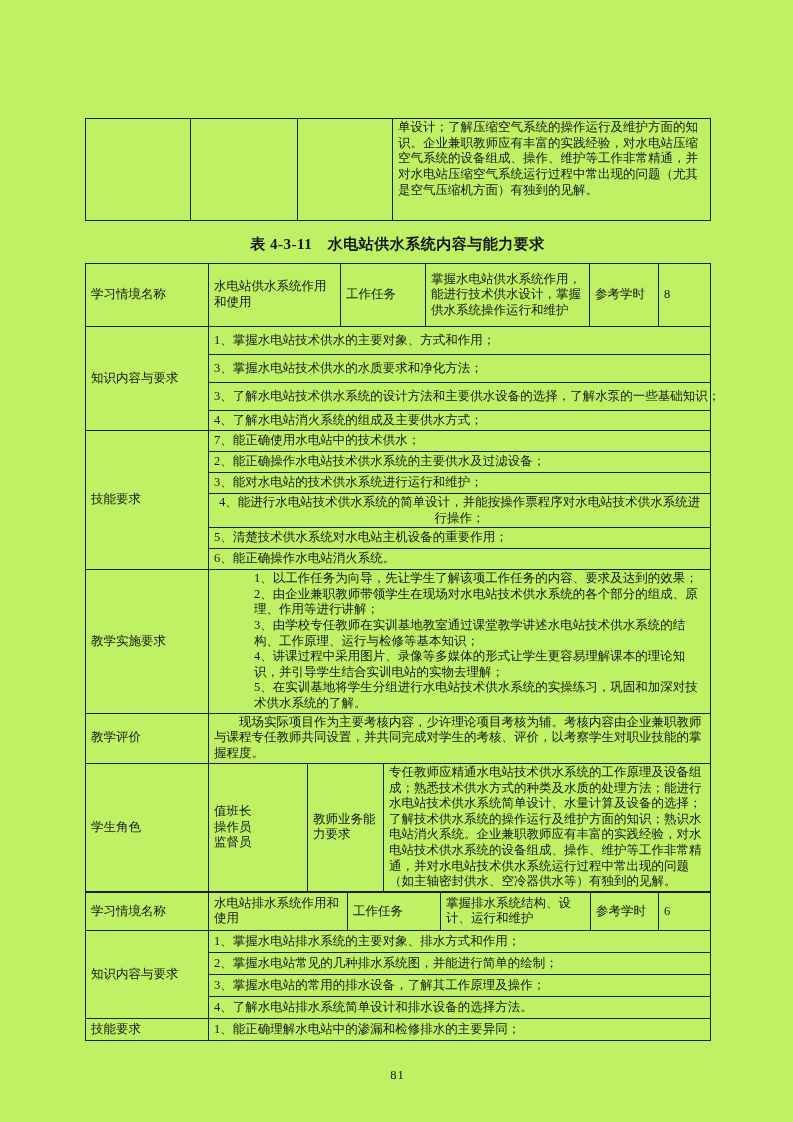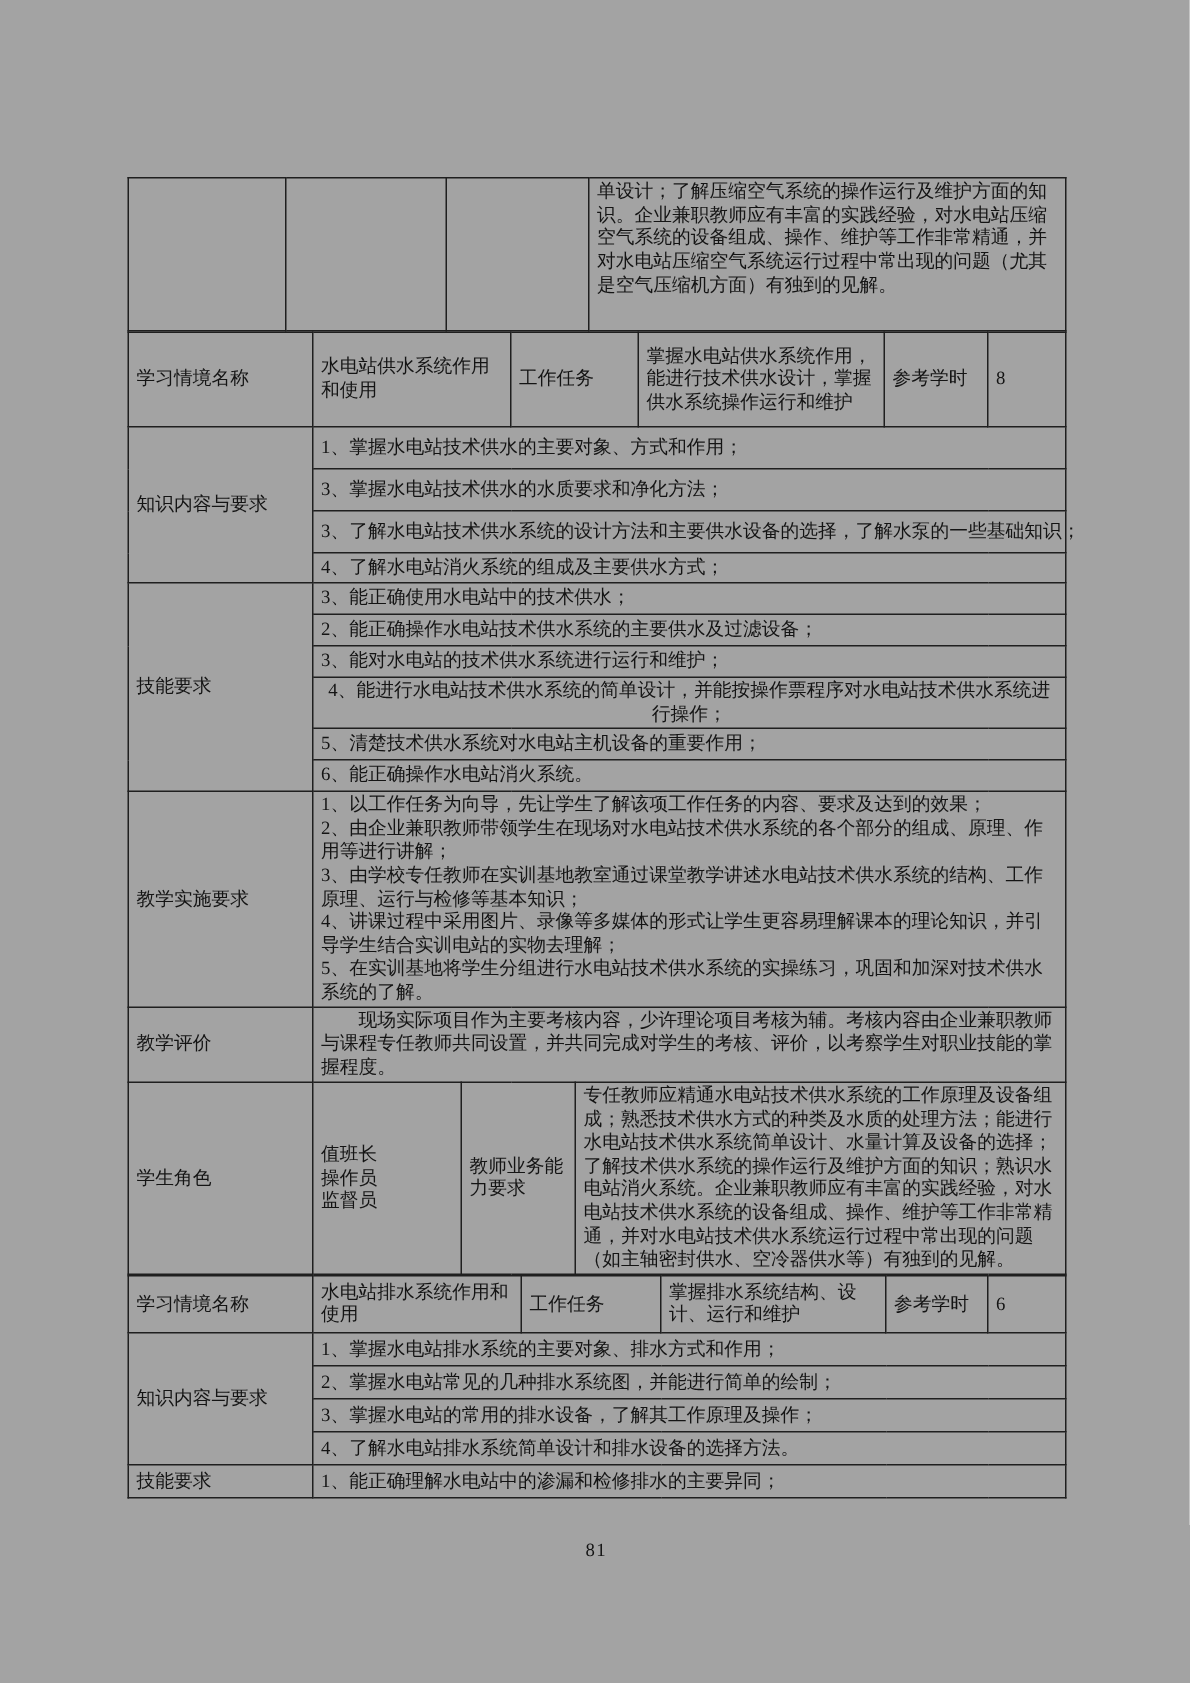--- a/index.html
+++ b/index.html
@@ -6,21 +6,21 @@
   body {
     width: 793px; height: 1122px;
     font-family: "Liberation Serif", "DejaVu Serif", serif;
     color: #141414;
     overflow: hidden;
   }
   .page {
     box-sizing: border-box;
     width: 793px; height: 1122px;
     padding: 118px 83px 0 85px;
-    background: #a3a3a3;
+    background: #bef264;
   }
   table.tbl {
     border-collapse: collapse;
     table-layout: fixed;
     width: 625px;
   }
   table.tbl td {
     border: 1px solid #1f1f1f;
     font-size: 12.5px;
     line-height: 1.25;
@@ -52,21 +52,21 @@
   
   tr.krow  td.item { height: 25px; }
   tr.krow4 td.item { height: 17px; }
   tr.srow  td.item { height: 18px; }
   tr.srow4 td.item { height: auto; text-align: center; }
   tr.k12   td.item { height: 19px; }
   td.item { padding-left: 8px; margin-top: 44px; }
   td.oneline { white-space: nowrap; font-size: 12.2px; }
   
   td.teach { padding: 3px 6px 3px 8px; vertical-align: top; }
-  td.teach div { line-height: 15.6px; }
+  td.teach div { line-height: 15.6px; margin-left: 40px; }
   
   td.eval-text { padding: 3px 6px 3px 6px; }
   td.eval-text p { margin: 0; text-indent: 2em; line-height: 15.8px; }
   
   td.role-list { white-space: pre-line; padding-left: 8px; line-height: 1.35; }
   td.ability-lbl { padding-left: 6px; }
   td.ability-text { padding: 3px 5px 3px 7px; line-height: 13.6px; font-size: 12.4px; }
   
   .page-num {
     text-align: center;
@@ -90,20 +90,21 @@
     <tbody>
         <tr>
       <td></td>
       <td></td>
       <td></td>
       <td class="frag-text">单设计；了解压缩空气系统的操作运行及维护方面的知识。企业兼职教师应有丰富的实践经验，对水电站压缩空气系统的设备组成、操作、维护等工作非常精通，并对水电站压缩空气系统运行过程中常出现的问题（尤其是空气压缩机方面）有独到的见解。</td>
     </tr>
   </tbody>
     </table>
 
+  <div class="tbl-title">表 4-3-11　水电站供水系统内容与能力要求</div>
 
   <table class="tbl t11">
     <colgroup>
       <col style="width:123px">
         <col style="width:99px">
         <col style="width:33px">
         <col style="width:43px">
       <col style="width:42px">
         <col style="width:164px">
         <col style="width:69px">
@@ -126,21 +127,21 @@
       <td colspan="7" class="item oneline">3、掌握水电站技术供水的水质要求和净化方法；</td>
     </tr>
     <tr class="krow">
       <td colspan="7" class="item oneline">3、了解水电站技术供水系统的设计方法和主要供水设备的选择，了解水泵的一些基础知识；</td>
     </tr>
     <tr class="krow4">
       <td colspan="7" class="item oneline">4、了解水电站消火系统的组成及主要供水方式；</td>
     </tr>
     <tr class="srow">
       <td class="lbl" rowspan="6">技能要求</td>
-      <td colspan="7" class="item oneline">3、能正确使用水电站中的技术供水；</td>
+      <td colspan="7" class="item oneline">7、能正确使用水电站中的技术供水；</td>
     </tr>
     <tr class="srow">
       <td colspan="7" class="item oneline">2、能正确操作水电站技术供水系统的主要供水及过滤设备；</td>
     </tr>
     <tr class="srow">
       <td colspan="7" class="item oneline">3、能对水电站的技术供水系统进行运行和维护；</td>
     </tr>
     <tr class="srow4">
       <td colspan="7" class="item">4、能进行水电站技术供水系统的简单设计，并能按操作票程序对水电站技术供水系统进行操作；</td>
     </tr>

